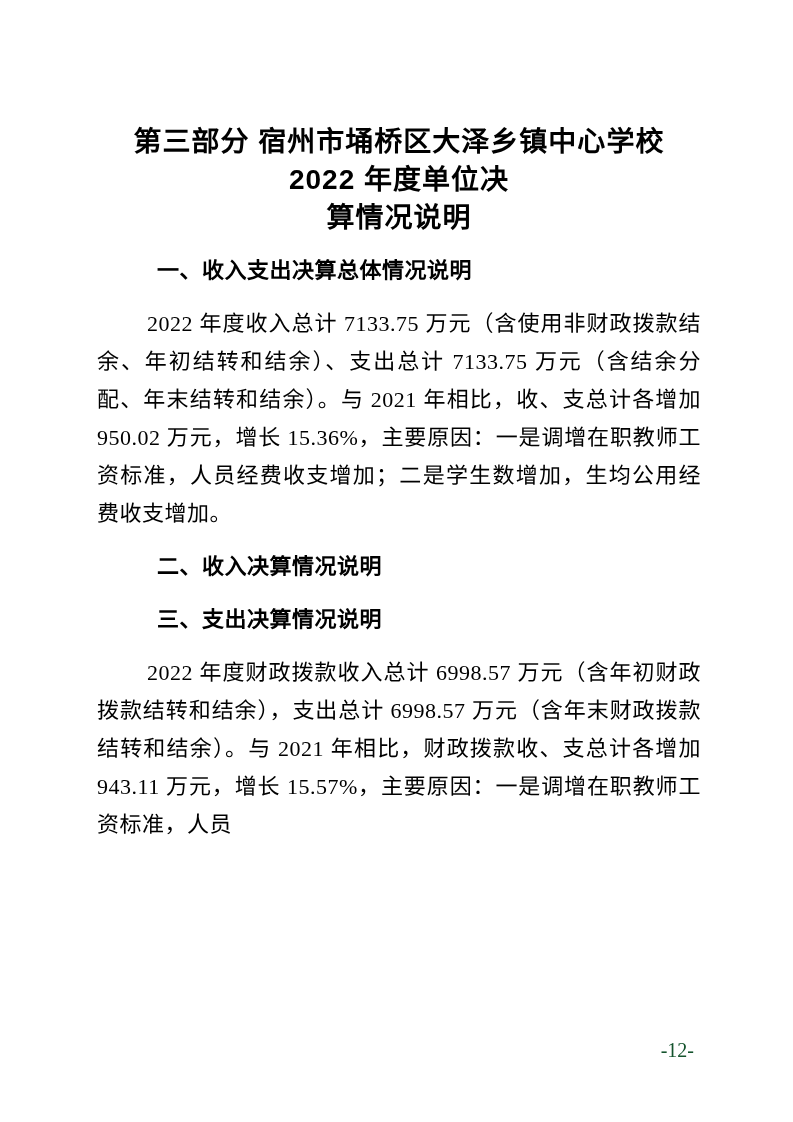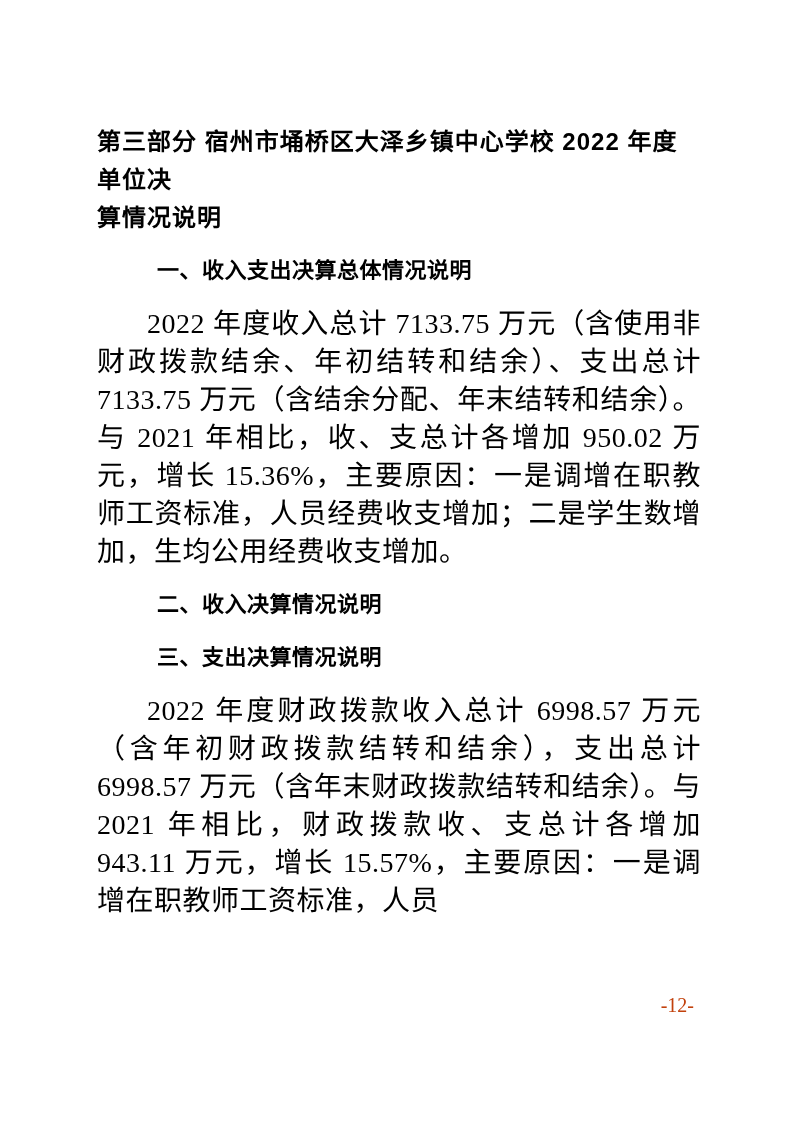--- a/index.html
+++ b/index.html
@@ -21,51 +21,51 @@
     left: 97px;
     top: 123px;
     width: 604px;
     font-size: 22px;
     line-height: 38px;
   }
   .doc-title {
     margin: 0;
     font-family: "Liberation Sans", "DejaVu Sans", sans-serif;
     font-weight: bold;
-    font-size: 24px;
+    font-size: 28px;
     line-height: 38px;
-    text-align: left;
+    text-align: center;
     letter-spacing: 1px;
   }
   .section-heading {
     margin: 15px;
     font-family: "Liberation Sans", "DejaVu Sans", sans-serif;
     font-weight: bold;
     font-size: 22px;
     line-height: 38px;
     text-indent: 45px;
     letter-spacing: 0.5px;
   }
   .paragraph {
     margin: 0;
     font-family: "Liberation Serif", "DejaVu Serif", serif;
-    font-size: 28px;
+    font-size: 22px;
     line-height: 38px;
     text-indent: 50px;
     text-align: justify;
     letter-spacing: 0.5px;
   }
   .page-footer {
     position: absolute;
-    top: 993px;
+    top: 1038px;
     right: 99px;
     font-family: "Liberation Serif", "DejaVu Serif", serif;
     font-size: 20px;
     line-height: 24px;
-    color: #c2410c;
+    color: #14532d;
   }
 </style>
 </head>
 <body>
 
 <div class="page">
   <div class="content">
 
     <h1 class="doc-title">
       <span>第三部分 宿州市埇桥区大泽乡镇中心学校 2022 年度单位决</span><br>

